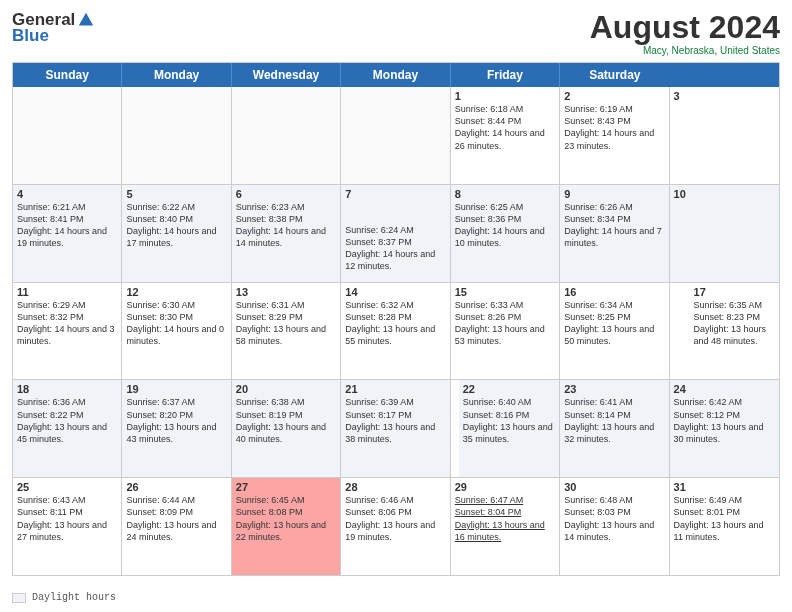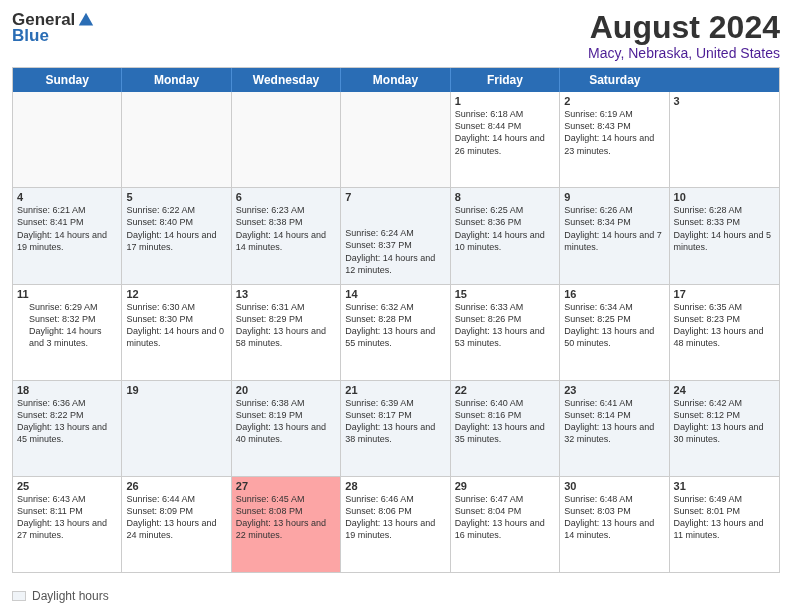--- a/index.html
+++ b/index.html
@@ -43,22 +43,22 @@
     .title-block {
       text-align: right;
     }
     .main-title {
       font-size: 32px;
       font-weight: bold;
       color: #333;
       line-height: 1.1;
     }
     .subtitle {
-      font-size: 14px;
-      color: #4c1d95;
+      font-size: 10px;
+      color: #15803d;
     }
     .calendar {
       flex: 1;
       display: flex;
       flex-direction: column;
       border: 1px solid #ccc;
     }
     .cal-header-row {
       display: grid;
       grid-template-columns: repeat(7, 1fr);
@@ -102,22 +102,23 @@
       display: block;
       margin-bottom: 1px;
     }
     .cell-info {
       font-size: 9px;
       line-height: 1.35;
       color: #333;
     }
     .footer {
       margin-top: 16px;
-      font-size: 12px;
+      font-size: 10px;
       color: #555;
+      font-family: Liberation Mono, monospace;
     }
     .footer-legend {
       display: flex;
       align-items: center;
       gap: 6px;
     }
     .legend-box {
       width: 14px;
       height: 10px;
       background: #f0f4f8;
@@ -208,29 +209,26 @@
 Daylight: 14 hours and 10 minutes.</div>
           </div>
           <div class="cal-cell" style="background: rgb(240, 244, 248);">
             <span class="day-num">9</span>
             <div class="cell-info" style="white-space: pre-line;">Sunrise: 6:26 AM
 Sunset: 8:34 PM
 Daylight: 14 hours and 7 minutes.</div>
           </div>
           <div class="cal-cell" style="background: rgb(240, 244, 248);">
             <span class="day-num">10</span>
-            <div class="cell-info" style="white-space: pre-line;">Sunrise: 6:28 AM
-Sunset: 8:33 PM
-Daylight: 14 hours and 5 minutes.</div>
           </div>
         </div>
         <div class="cal-row">
           <div class="cal-cell" style="background: rgb(255, 255, 255);">
             <span class="day-num">11</span>
-            <div class="cell-info" style="white-space: pre-line; margin-left: 12px;">Sunrise: 6:29 AM
+            <div class="cell-info" style="white-space: pre-line;">Sunrise: 6:29 AM
 Sunset: 8:32 PM
 Daylight: 14 hours and 3 minutes.</div>
           </div>
           <div class="cal-cell" style="background: rgb(255, 255, 255);">
             <span class="day-num">12</span>
             <div class="cell-info" style="white-space: pre-line;">Sunrise: 6:30 AM
 Sunset: 8:30 PM
 Daylight: 14 hours and 0 minutes.</div>
           </div>
           <div class="cal-cell" style="background: rgb(255, 255, 255);">
@@ -250,50 +248,53 @@
             <div class="cell-info" style="white-space: pre-line;">Sunrise: 6:33 AM
 Sunset: 8:26 PM
 Daylight: 13 hours and 53 minutes.</div>
           </div>
           <div class="cal-cell" style="background: rgb(255, 255, 255);">
             <span class="day-num">16</span>
             <div class="cell-info" style="white-space: pre-line;">Sunrise: 6:34 AM
 Sunset: 8:25 PM
 Daylight: 13 hours and 50 minutes.</div>
           </div>
-          <div class="cal-cell" style="background: rgb(255, 255, 255);">
+          <div class="cal-cell" style="background: rgb(255, 255, 255); margin-left: 20px;">
             <span class="day-num">17</span>
             <div class="cell-info" style="white-space: pre-line;">Sunrise: 6:35 AM
 Sunset: 8:23 PM
 Daylight: 13 hours and 48 minutes.</div>
           </div>
         </div>
         <div class="cal-row">
           <div class="cal-cell" style="background: rgb(240, 244, 248);">
             <span class="day-num">18</span>
             <div class="cell-info" style="white-space: pre-line;">Sunrise: 6:36 AM
 Sunset: 8:22 PM
 Daylight: 13 hours and 45 minutes.</div>
           </div>
           <div class="cal-cell" style="background: rgb(240, 244, 248);">
             <span class="day-num">19</span>
+            <div class="cell-info" style="white-space: pre-line;">Sunrise: 6:37 AM
+Sunset: 8:20 PM
+Daylight: 13 hours and 43 minutes.</div>
           </div>
           <div class="cal-cell" style="background: rgb(240, 244, 248);">
             <span class="day-num">20</span>
             <div class="cell-info" style="white-space: pre-line;">Sunrise: 6:38 AM
 Sunset: 8:19 PM
 Daylight: 13 hours and 40 minutes.</div>
           </div>
           <div class="cal-cell" style="background: rgb(240, 244, 248);">
             <span class="day-num">21</span>
             <div class="cell-info" style="white-space: pre-line;">Sunrise: 6:39 AM
 Sunset: 8:17 PM
 Daylight: 13 hours and 38 minutes.</div>
           </div>
-          <div class="cal-cell" style="background: rgb(240, 244, 248);">
+          <div class="cal-cell" style="background: rgb(240, 244, 248); margin-left: 8px;">
             <span class="day-num">22</span>
             <div class="cell-info" style="white-space: pre-line;">Sunrise: 6:40 AM
 Sunset: 8:16 PM
 Daylight: 13 hours and 35 minutes.</div>
           </div>
           <div class="cal-cell" style="background: rgb(240, 244, 248);">
             <span class="day-num">23</span>
             <div class="cell-info" style="white-space: pre-line;">Sunrise: 6:41 AM
 Sunset: 8:14 PM
 Daylight: 13 hours and 32 minutes.</div>
@@ -325,21 +326,21 @@
 Daylight: 13 hours and 22 minutes.</div>
           </div>
           <div class="cal-cell" style="background: rgb(255, 255, 255);">
             <span class="day-num">28</span>
             <div class="cell-info" style="white-space: pre-line;">Sunrise: 6:46 AM
 Sunset: 8:06 PM
 Daylight: 13 hours and 19 minutes.</div>
           </div>
           <div class="cal-cell" style="background: rgb(255, 255, 255);">
             <span class="day-num">29</span>
-            <div class="cell-info" style="white-space: pre-line;">Sunrise: 6:47 AM
+            <div class="cell-info" style="white-space: pre-line; text-decoration: underline;">Sunrise: 6:47 AM
 Sunset: 8:04 PM
 Daylight: 13 hours and 16 minutes.</div>
           </div>
           <div class="cal-cell" style="background: rgb(255, 255, 255);">
             <span class="day-num">30</span>
             <div class="cell-info" style="white-space: pre-line;">Sunrise: 6:48 AM
 Sunset: 8:03 PM
 Daylight: 13 hours and 14 minutes.</div>
           </div>
           <div class="cal-cell" style="background: rgb(255, 255, 255);">

